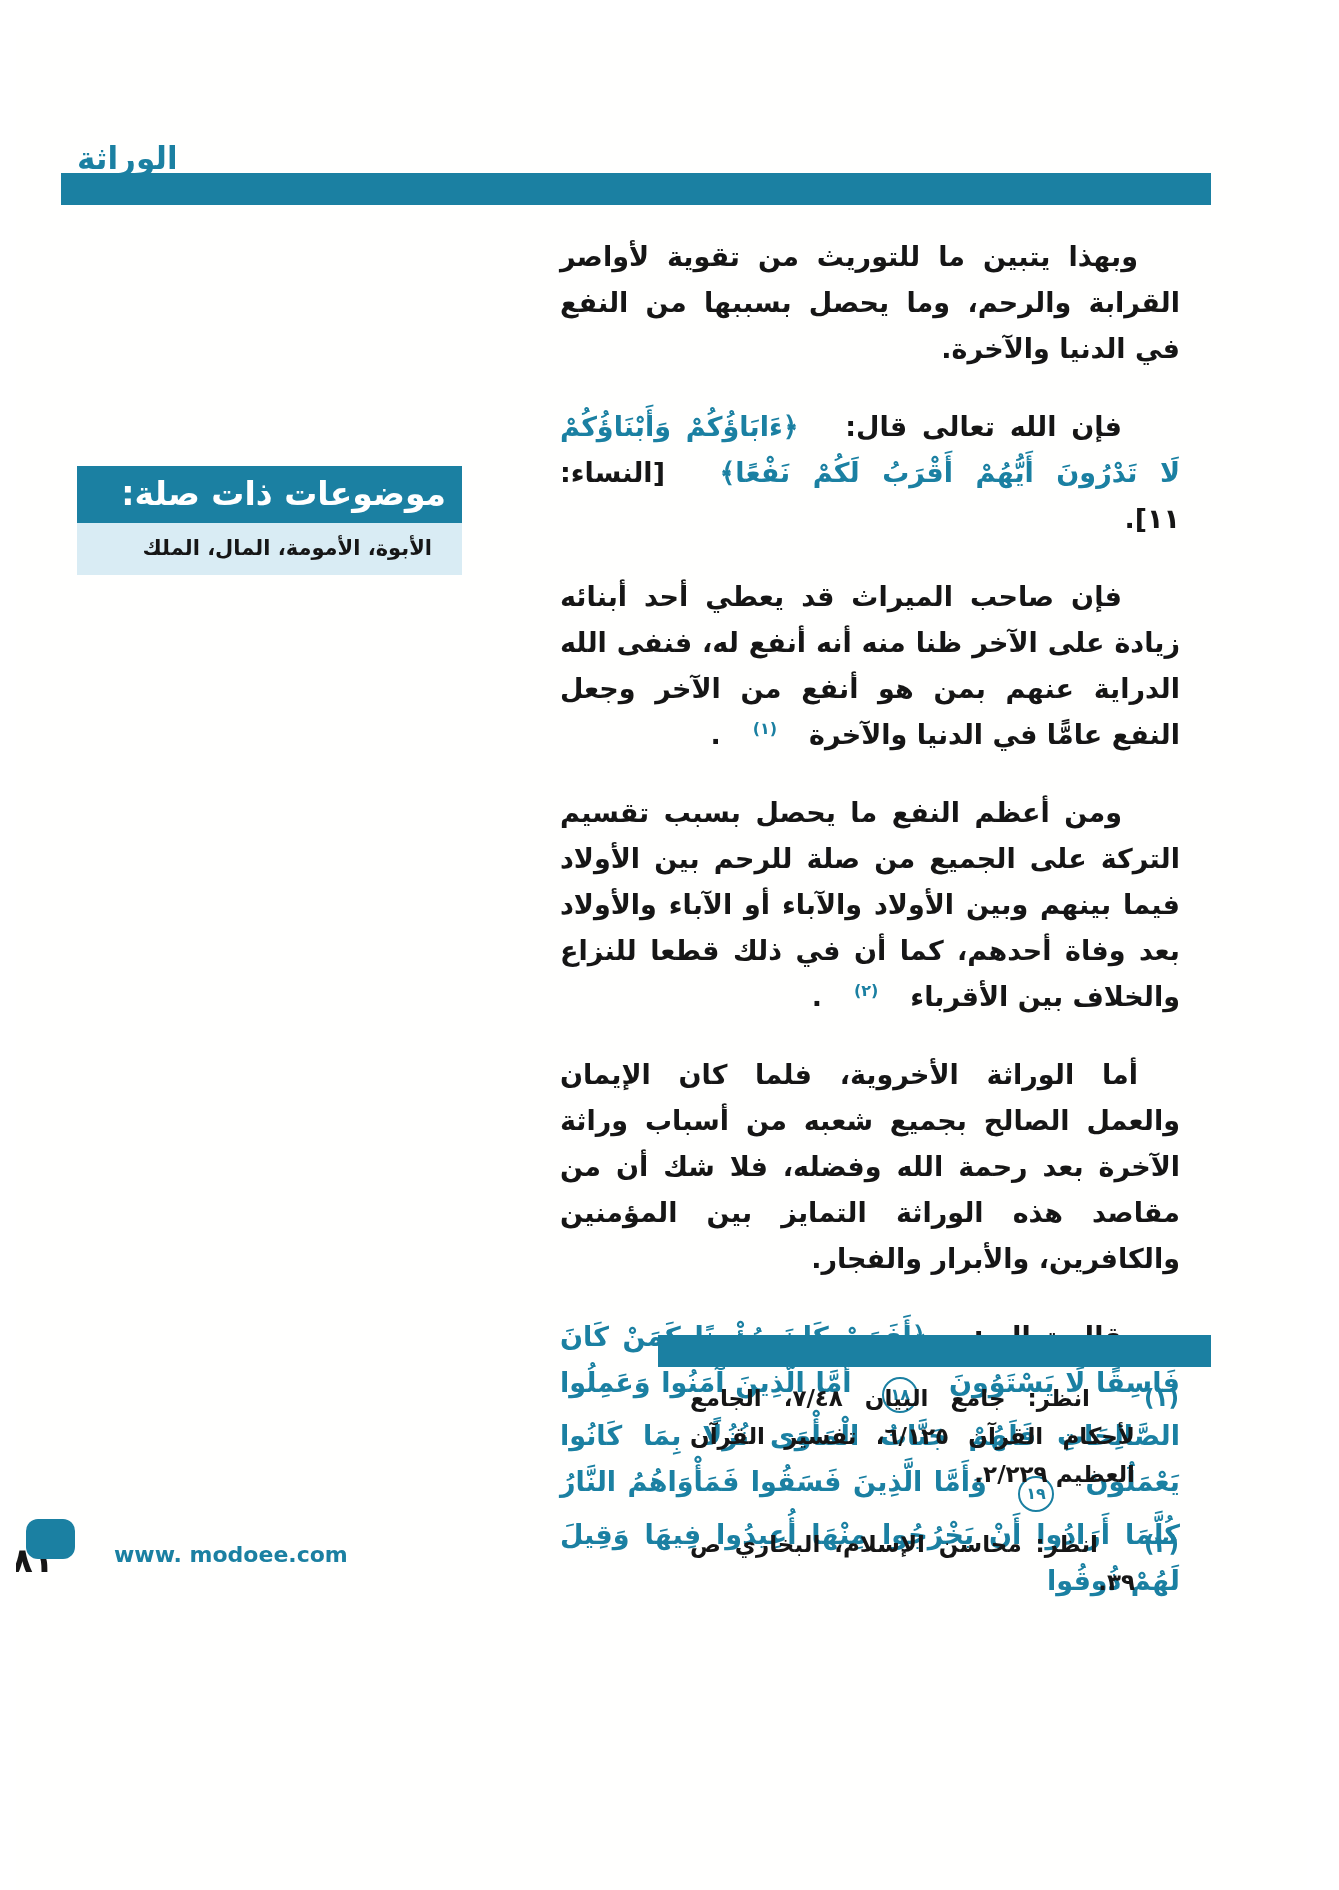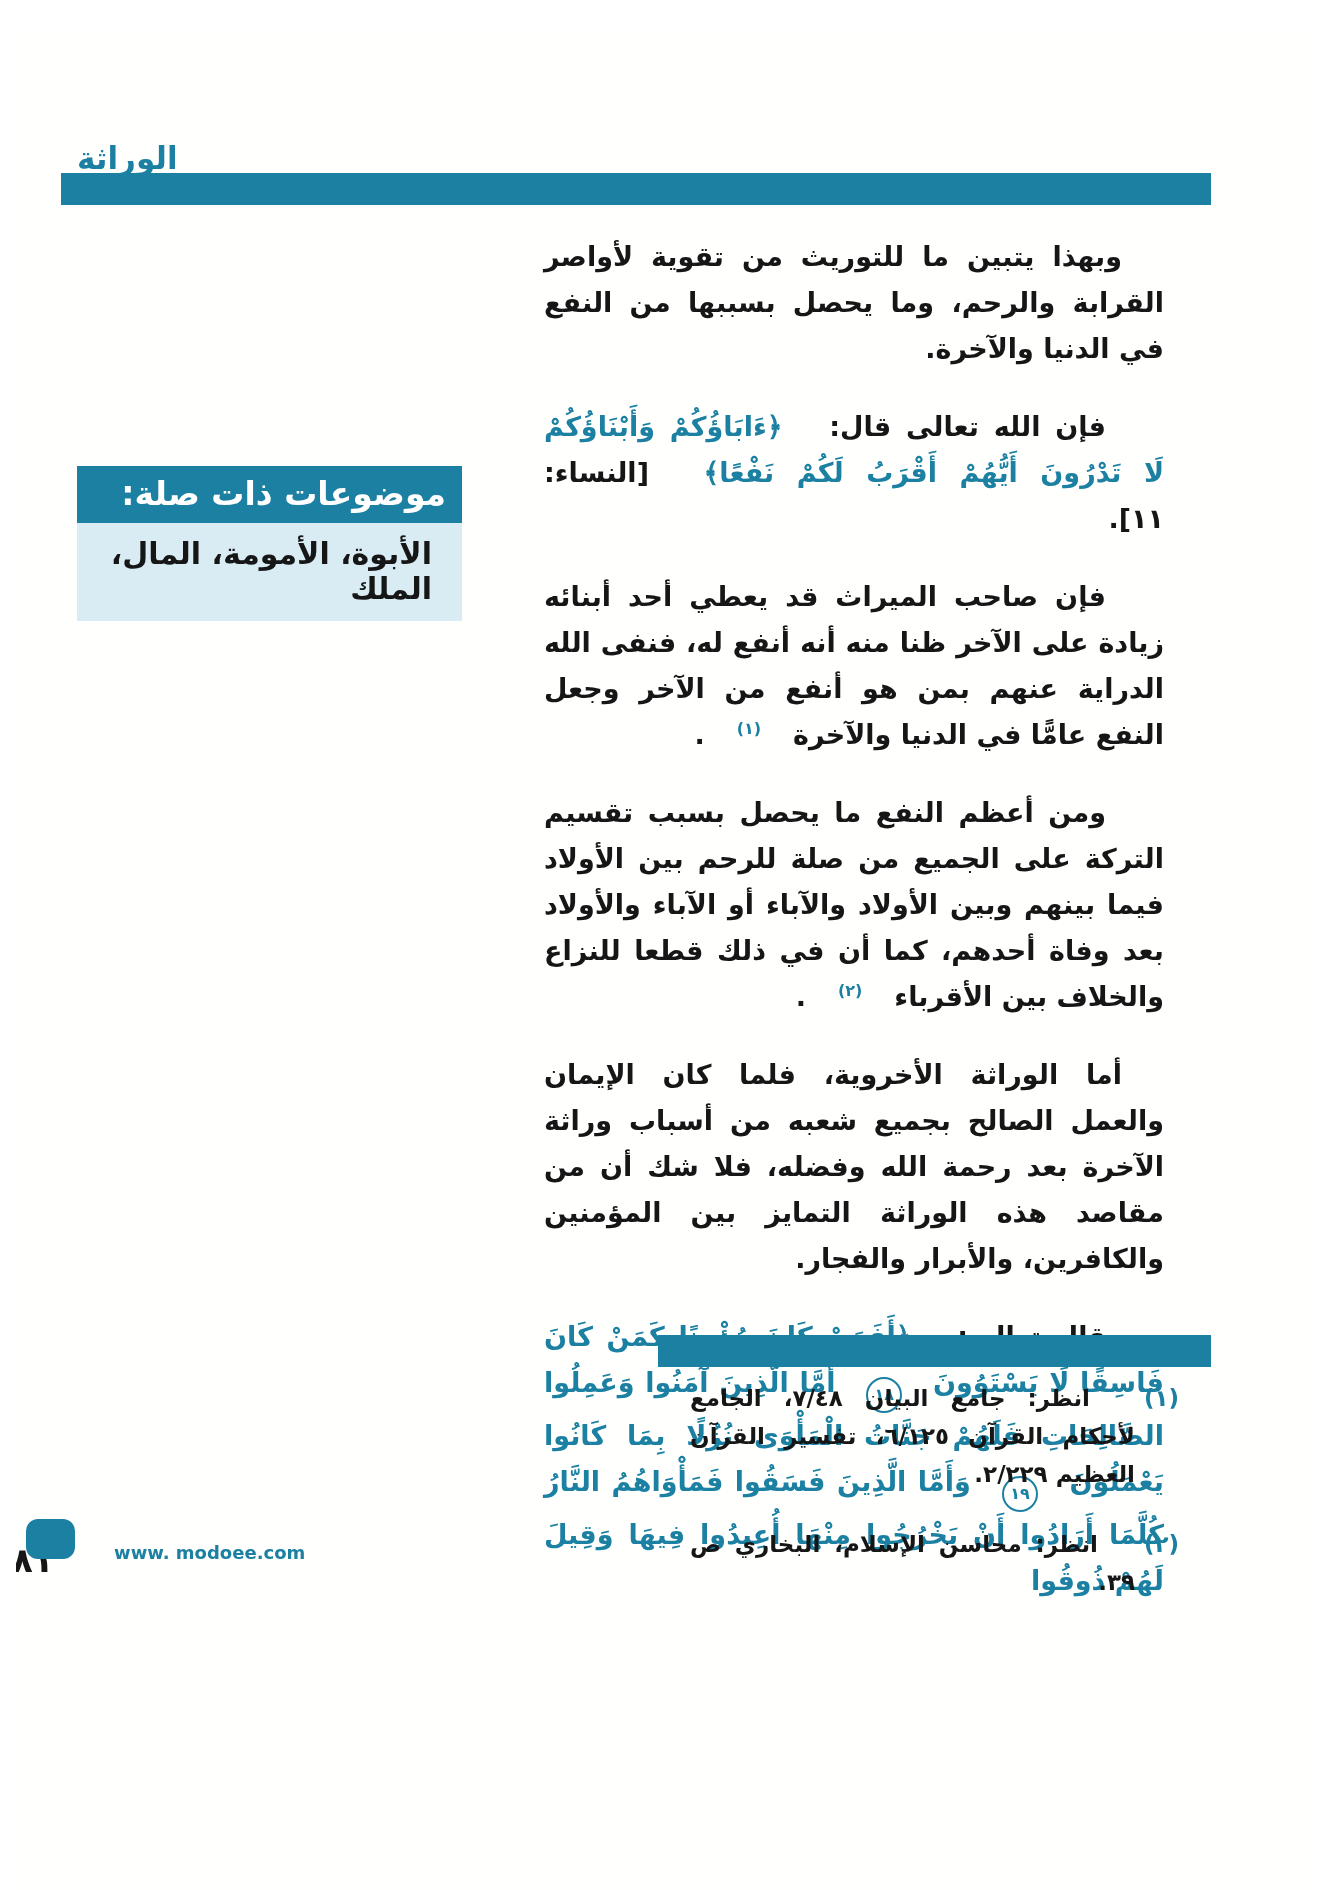--- a/index.html
+++ b/index.html
@@ -24,21 +24,21 @@
     font-size: 31px; font-weight: bold;
   }
   .header-rule {
     position: absolute; left: 93px; top: 141px;
     width: 1150px; height: 2px;
     background: var(--accent, #1b80a2);
   }
 
   
   .main-col {
-    position: absolute; left: 544px; top: 170px; width: 684px;
+    position: absolute; left: 560px; top: 170px; width: 684px;
     font-size: 27px; font-weight: bold; line-height: 46px;
     text-align: justify;
   }
   .body-p { text-indent: 42px; }
   .quran { color: var(--accent, #1b80a2); }
   .fn-sup {
     color: var(--accent, #1b80a2);
     font-size: 16px; line-height: 0; vertical-align: super; font-weight: bold;
   }
   .ayah-num {
@@ -64,21 +64,21 @@
   .side-dua { font-size: 26px; font-weight: bold; margin-top: 18px; text-align: right; }
 
   .related-box { position: absolute; left: 93px; top: 418px; width: 417px; }
   .related-header {
     background: var(--accent, #1b80a2); color: #ffffff;
     font-size: 33px; font-weight: bold;
     padding: 8px 16px 10px;
   }
   .related-content {
     background: var(--light_box, #d9ecf4);
-    font-size: 30px; font-weight: bold;
+    font-size: 21px; font-weight: bold;
     padding: 13px 30px 15px;
   }
 
   
   .footnote-rule {
     position: absolute; left: 690px; top: 1303px;
     width: 553px; height: 3px;
     background: var(--accent, #1b80a2);
   }
   .footnotes {
@@ -95,21 +95,21 @@
     font-size: 34px; font-weight: bold; color: var(--ink, #161616);
   }
   .footer-pill {
     position: absolute; left: 58px; top: 1487px;
     width: 49px; height: 40px; border-radius: 12px;
     background: var(--accent, #1b80a2);
   }
   .footer-site {
     position: absolute; left: 130px; top: 1494px;
     color: var(--accent, #1b80a2);
-    font-size: 18px; font-weight: bold;
+    font-size: 22px; font-weight: bold;
     direction: ltr;
   }
 </style>
 </head>
 <body style="--accent: #1b80a2; --light_box: #d9ecf4; --ink: #161616; --page_bg: #fffffe;">
 
 <div class="page">
 
   <div class="running-head">الوراثة</div>
   <div class="header-rule"></div>

